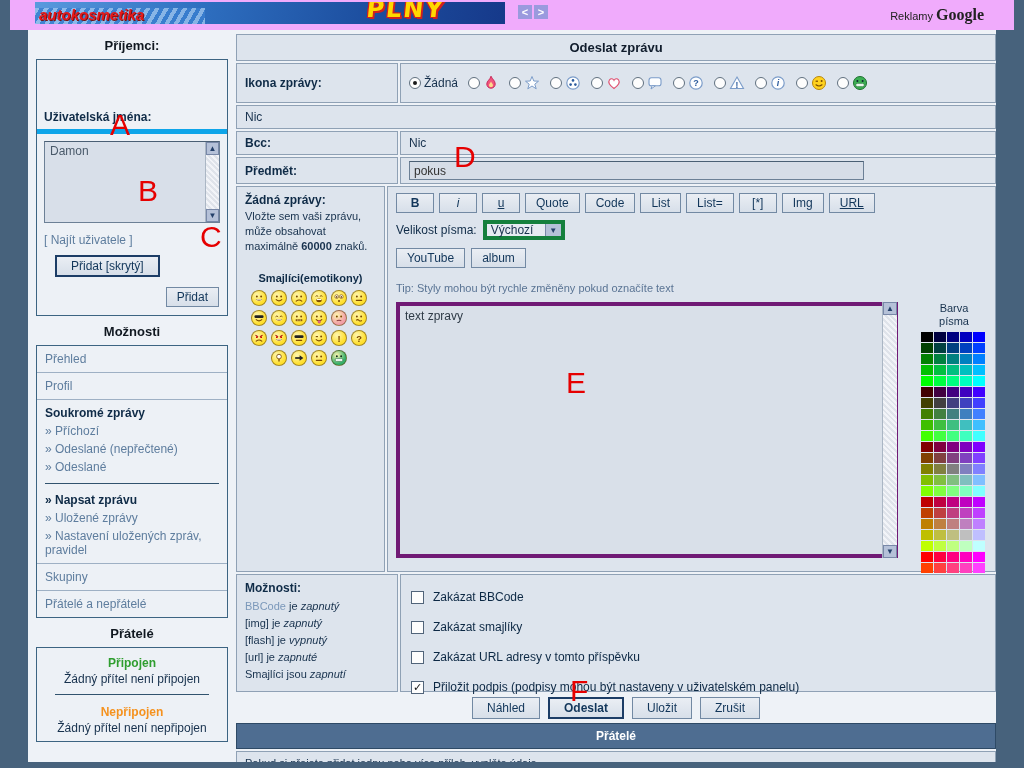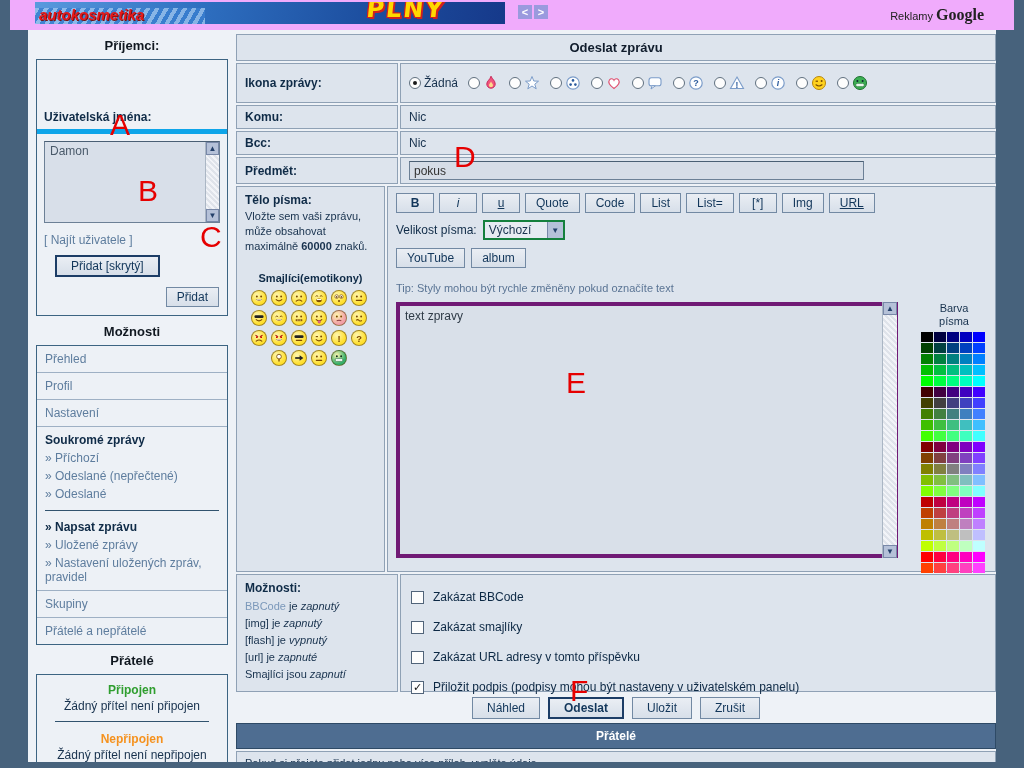--- a/index.html
+++ b/index.html
@@ -75,21 +75,21 @@
   .body-lab .h { font-size:11px; color:#17314d; margin-top:2px; line-height:1.35; }
   .smil-title { font-weight:bold; font-size:11px; color:#0f2b47; text-align:center; margin:18px 0 6px; }
   .smiley-row { display:flex; gap:4px; justify-content:flex-start; padding-left:6px; margin-bottom:4px; }
   .smiley { width:16px; height:16px; border-radius:50%; border:1px solid rgba(90,60,0,.55); cursor:pointer; flex:none;
             display:inline-block; }
 
   .editor { display:block; padding:6px 8px 8px; }
   .tb-row { display:flex; gap:5px; }
   .tb-btn { min-width:38px; text-align:center; }
   .fs-row { display:flex; align-items:center; gap:6px; margin-top:7px; font-size:12px; color:#0f2b47; }
-  .select { width:82px; height:20px; background:#e6ebf2; border:2px solid #15803d; display:flex; align-items:center;
+  .select { width:82px; height:20px; background:#e6ebf2; border:4px solid #15803d; display:flex; align-items:center;
             cursor:pointer; font-size:12px; color:#17314d; }
   .select .sv { flex:1; padding:0 4px; }
   .select .sa { width:16px; height:100%; background:#b5c1d8; border-left:1px solid #7888a8; font-size:8px;
             display:flex; align-items:center; justify-content:center; color:#24406a; }
   .xb-row { display:flex; gap:6px; margin-top:8px; }
   .tip { font-size:11px; color:#5a7494; margin:14px 0 8px; }
   .msg-wrap { display:flex; align-items:flex-start; }
   .msg-area { width:502px; height:256px; background:#d9e0e9; border:4px solid #701a75; font-size:12px; color:#2f3b47;
               padding:3px 5px; resize:none; font-family:inherit; position:relative; }
   .msg-scroll { width:15px; height:256px; position:relative; margin-left:-16px; background:#e9ebf0;
@@ -161,23 +161,20 @@
 
       <div class="side-head">Možnosti</div>
       <div class="side-box" id="menu-box">
           <div class="menu-section">
             <a class="menu-link">Přehled</a>
           </div>
           <div class="menu-section">
             <a class="menu-link">Profil</a>
           </div>
           <div class="menu-section">
-            <a class="menu-link">Nastavení</a>
-          </div>
-          <div class="menu-section">
             <a class="menu-link menu-bold">Soukromé zprávy</a>
             <a class="menu-link">» Příchozí</a>
             <a class="menu-link">» Odeslané (nepřečtené)</a>
             <a class="menu-link">» Odeslané</a>
             <hr class="menu-hr">
             <a class="menu-link menu-bold">» Napsat zprávu</a>
             <a class="menu-link">» Uložené zprávy</a>
             <a class="menu-link">» Nastavení uložených zpráv, pravidel</a>
           </div>
           <div class="menu-section">
@@ -283,39 +280,38 @@
                   <circle cx="5.4" cy="6" r="1" fill="#123"></circle>
                   <circle cx="10.6" cy="6" r="1" fill="#123"></circle>
                   <rect x="3.8" y="8.4" width="8.4" height="3.2" rx="1.4" fill="#fff" stroke="#1e7030" stroke-width=".7"></rect>
                   <path d="M6 8.4 v3.2 M8 8.4 v3.2 M10 8.4 v3.2" stroke="#bfe3cc" stroke-width=".7"></path>
                 </svg></span>
             </span>
           </div>
       </div>
 
       <div class="crow" style="height:24px">
-        <div class="cell lab">Komu:</div>
         <div class="cell val">Nic</div>
       </div>
 
       <div class="crow" style="height:24px">
         <div class="cell lab">Bcc:</div>
         <div class="cell val">Nic</div>
       </div>
 
       <div class="crow" style="height:27px">
         <div class="cell lab" style="display:flex;align-items:center">Předmět:</div>
         <div class="cell val">
           <input class="subj-input" value="pokus" style="">
         </div>
       </div>
 
       <div class="crow" style="height:386px">
         <div class="cell lab body-lab">
-          <div class="t">Tělo písma:</div>
+          <div class="t">Žádná zprávy:</div>
           <div class="h"><span>Vložte sem vaši zprávu, může obsahovat maximálně </span><b>60000</b><span> znaků.</span></div>
           <div class="smil-title">Smajlíci(emotikony)</div>
           <div id="smiley-grid">
               <div class="smiley-row">
                 <span class="smiley" style="background: radial-gradient(circle at 35% 30%, rgb(255, 246, 176), rgb(255, 223, 46) 65%);"><svg width="14" height="14" viewBox="0 0 15 15">
                     <circle cx="5.2" cy="6" r="1.05" fill="#7a4a00"></circle>
                     <circle cx="9.8" cy="6" r="1.05" fill="#7a4a00"></circle>
                     <path d="M4 8.6 Q7.5 12.8 11 8.6 Z" fill="#7a4a00"></path>
                     <rect x="4.8" y="8.9" width="5.4" height="1.1" fill="#fff"></rect>
                   </svg></span>

